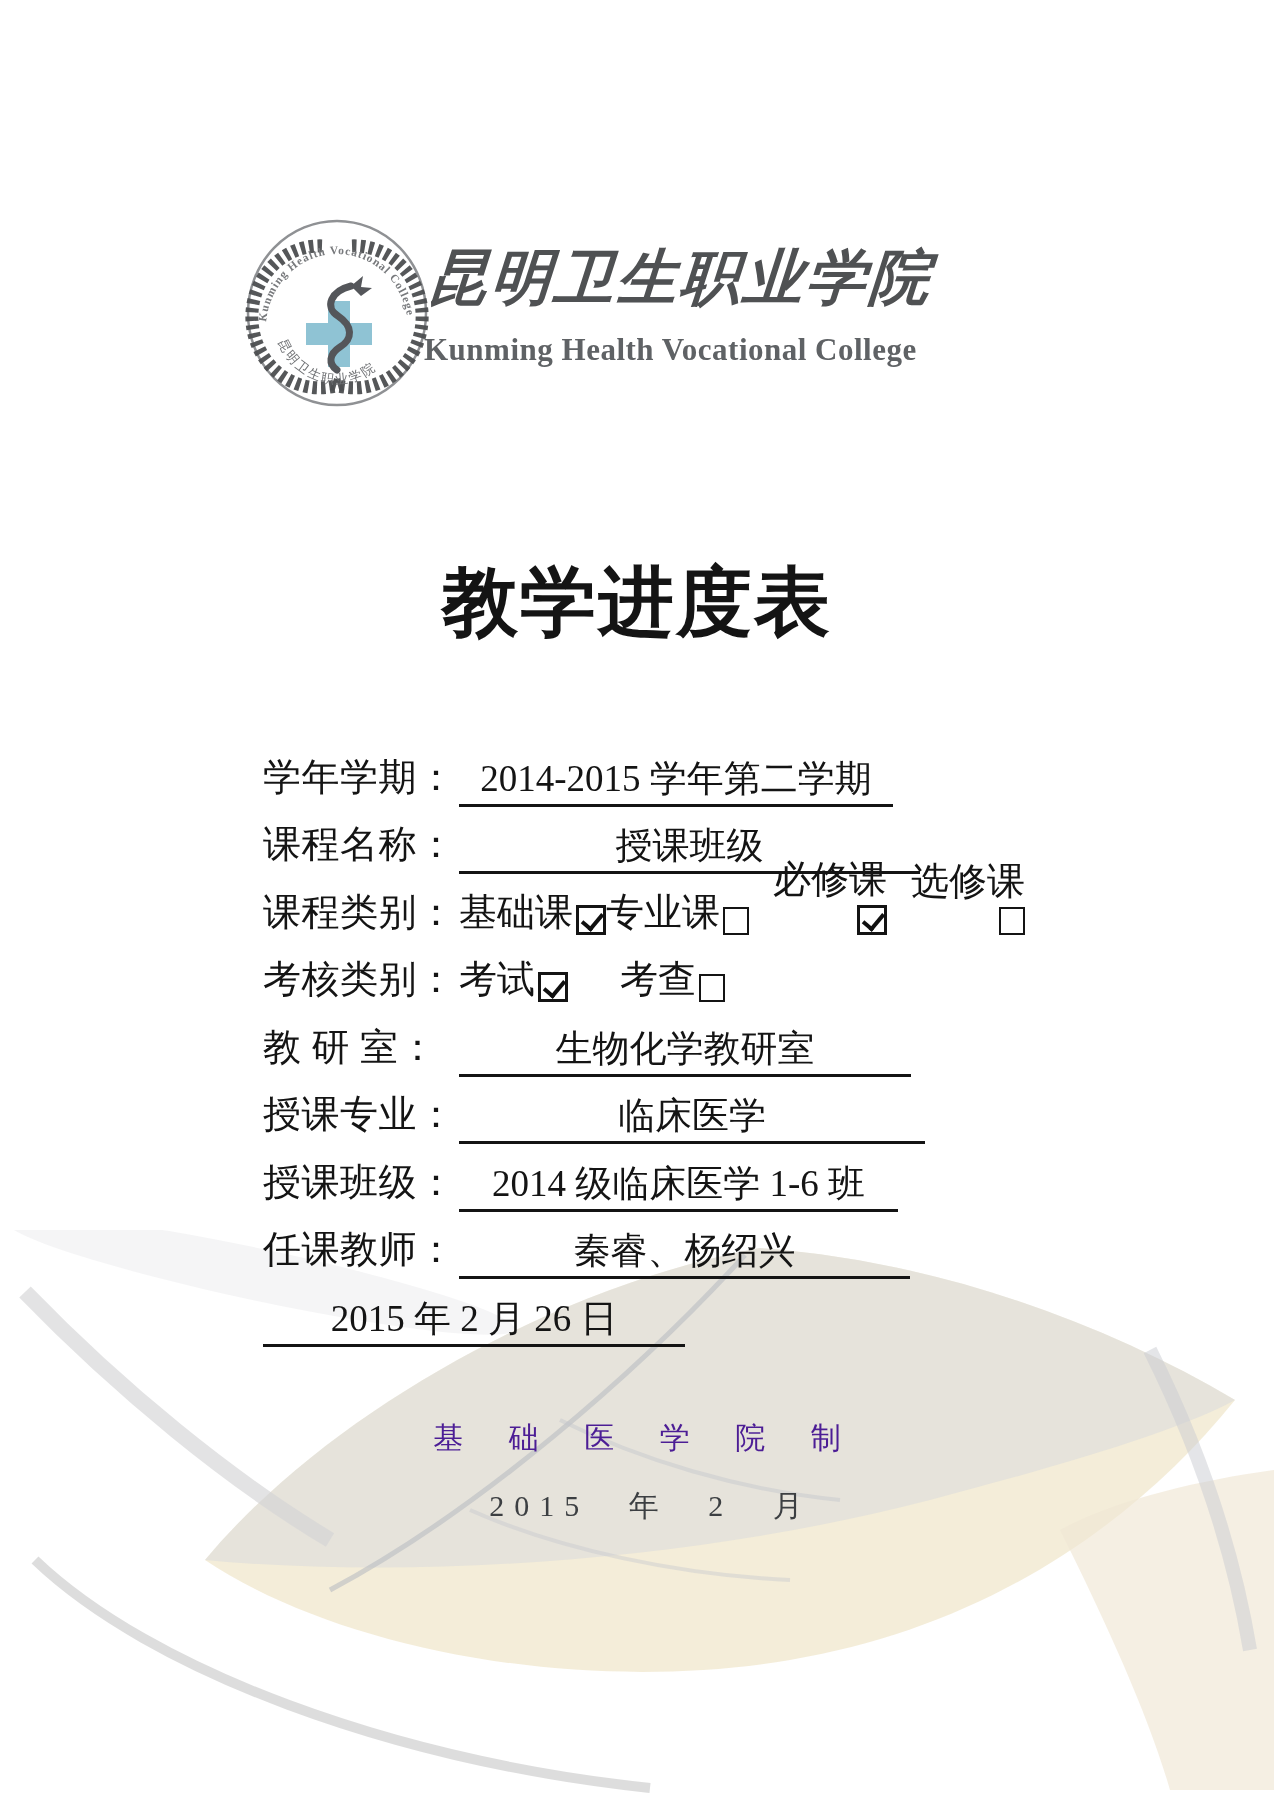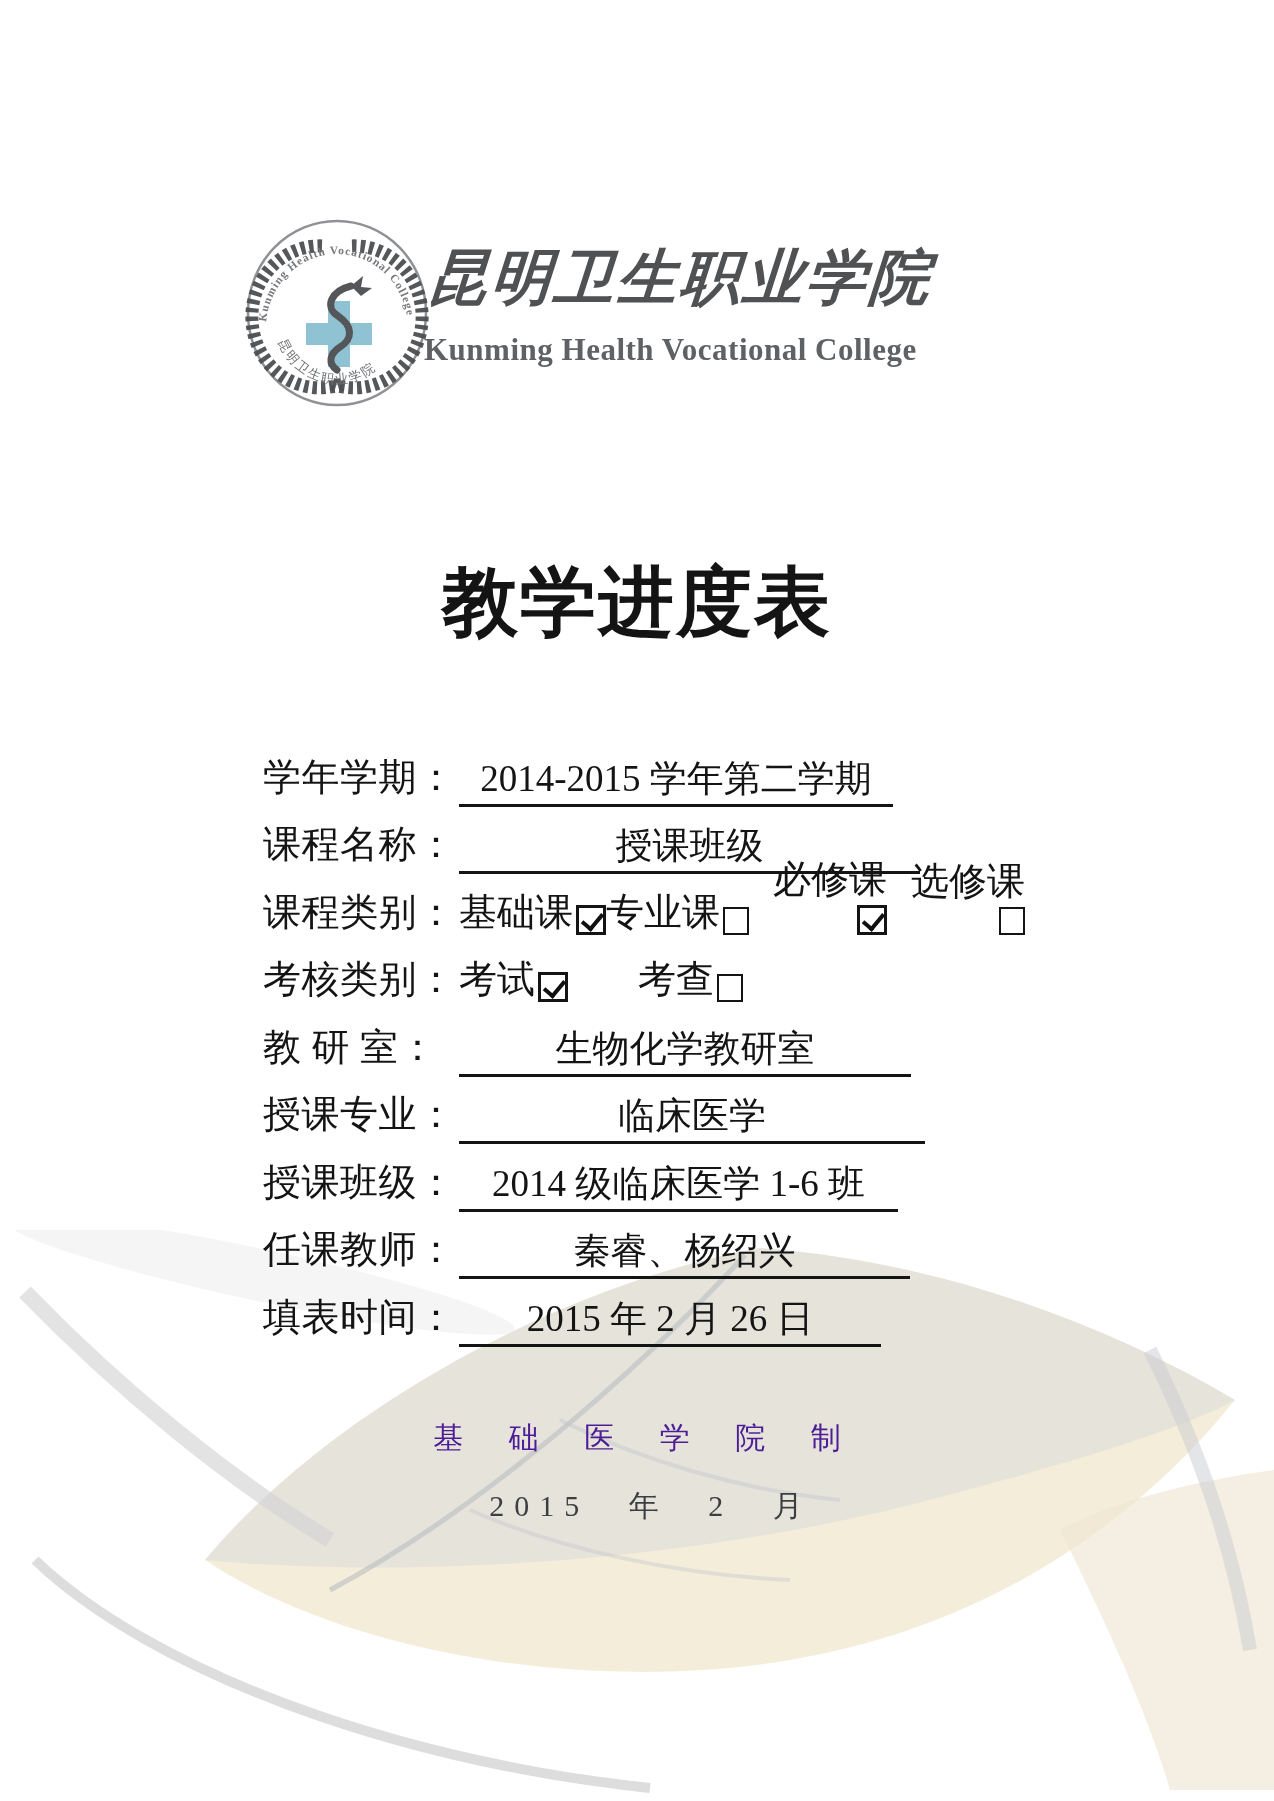--- a/index.html
+++ b/index.html
@@ -52,21 +52,21 @@
     border:2px solid #141414;position:relative;box-sizing:border-box;
     background:#fff;
   }
   .cbox.checked{border-width:3px;width:30px;height:30px;}
   .cbox.checked::after{
     content:"";position:absolute;left:7px;top:1px;width:9px;height:17px;
     border-right:4px solid #101010;border-bottom:4px solid #101010;
     transform:rotate(40deg);
   }
   .gap-md{margin-left:24px;flex-direction:column;}
-  .gap-lg{margin-left:70px;}
+  .gap-lg{margin-left:52px;}
   
   .issuer{
     position:absolute;left:0;top:1418px;width:100%;text-align:center;
     font-size:30px;color:#4c1d95;letter-spacing:19px;text-indent:19px;
   }
   .made-date{
     position:absolute;left:0;top:1486px;width:100%;text-align:center;
     font-size:30px;color:#3c3f42;letter-spacing:10px;word-spacing:22px;text-indent:10px;padding-left:9px;
   }
 </style>
@@ -179,21 +179,20 @@
         <span class="label">授课班级：</span>
         <span class="value-line" style="width:439px">2014 级临床医学 1-6 班</span>
       </div>
 
       <div class="row">
         <span class="label">任课教师：</span>
         <span class="value-line" style="width:451px">秦睿、杨绍兴</span>
       </div>
 
       <div class="row">
-        <span class="label">填表时间：</span>
         <span class="value-line" style="width:422px">2015 年 2 月 26 日</span>
       </div>
 
     </div>
 
     <div class="issuer">基 础 医 学 院 制</div>
     <div class="made-date">2015 年 2 月</div>
 
   </div>
 </div>

